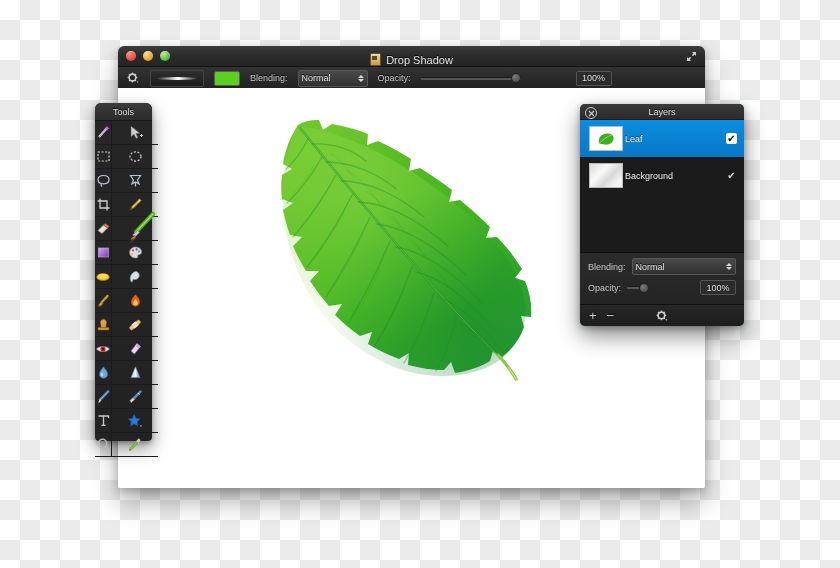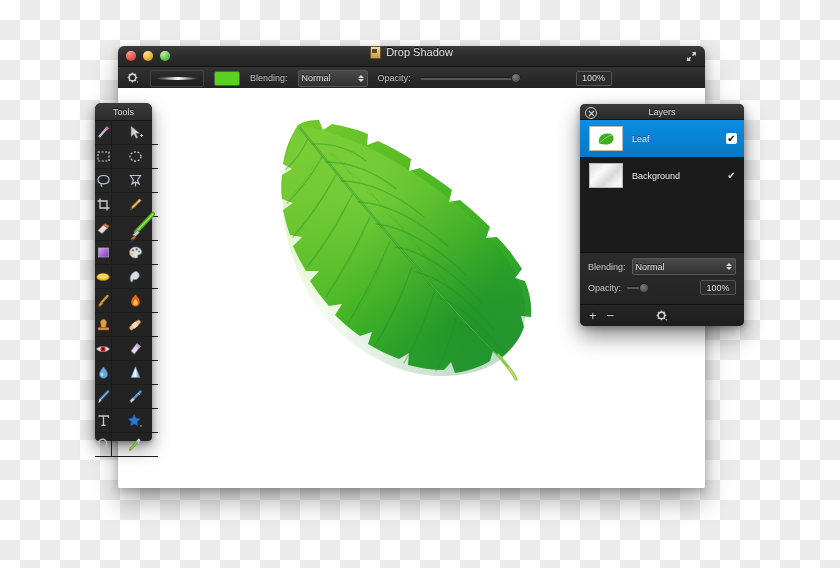--- a/index.html
+++ b/index.html
@@ -28,21 +28,21 @@
     border-bottom:1px solid #121212;
     position:relative;
   }
   .lights{position:absolute;left:8px;top:5px;display:flex;gap:7px;}
   .light{width:10px;height:10px;border-radius:50%;box-shadow:inset 0 1px 1px rgba(255,255,255,.45);}
   .l-close{background:radial-gradient(circle at 35% 30%,#ff8a80,#e0443e 70%);}
   .l-min{background:radial-gradient(circle at 35% 30%,#ffdd8a,#dea123 70%);}
   .l-max{background:radial-gradient(circle at 35% 30%,#b6f09a,#51b53c 70%);}
   #title-center{
     position:absolute;left:0;right:0;top:0;height:20px;
-    display:flex;align-items:flex-start;justify-content:center;gap:5px;
+    display:flex;align-items:flex-end;justify-content:center;gap:5px;
     font-size:11px;color:#e8e8e8;text-shadow:0 -1px 0 #000;
     pointer-events:none;
   }
   #doc-icon{
     width:9px;height:11px;border-radius:1px;
     background:linear-gradient(to bottom,#f0d9a8,#c99a42);
     border:1px solid #6a5228;position:relative;
   }
   #doc-icon:after{content:"";position:absolute;left:1px;top:2px;width:5px;height:4px;background:#5a4a24;}
   #expand-btn{
@@ -133,21 +133,21 @@
     border-bottom:1px solid #141414;
     display:flex;align-items:center;justify-content:center;
     font-size:9px;color:#e4e4e4;text-shadow:0 -1px 0 #000;
   }
   #layers-close{
     position:absolute;left:5px;top:3px;width:10px;height:10px;border-radius:50%;
     border:1px solid #c9c9c9;display:flex;align-items:center;justify-content:center;cursor:pointer;
   }
   #layers-list{flex:1 1 auto;background:#1b1b1b;}
   .layer-row{
-    height:37px;display:flex;align-items:center;padding:0 7px 0 9px;gap:9px;cursor:pointer;
+    height:37px;display:flex;align-items:center;padding:0 7px 0 9px;gap:2px;cursor:pointer;
   }
   .layer-row.sel{background:linear-gradient(to bottom,#0a8de0,#0878c6);}
   .layer-thumb{
     width:32px;height:23px;background:#ffffff;border:1px solid #b9b9b9;
     display:flex;align-items:center;justify-content:center;overflow:hidden;flex:0 0 auto;
   }
   .layer-thumb.bg{
     background-color:#f2f2f2;
     background-image:linear-gradient(135deg,#e3e3e3 10%,#fafafa 35%,#d8d8d8 60%,#f5f5f5 85%);
   }

